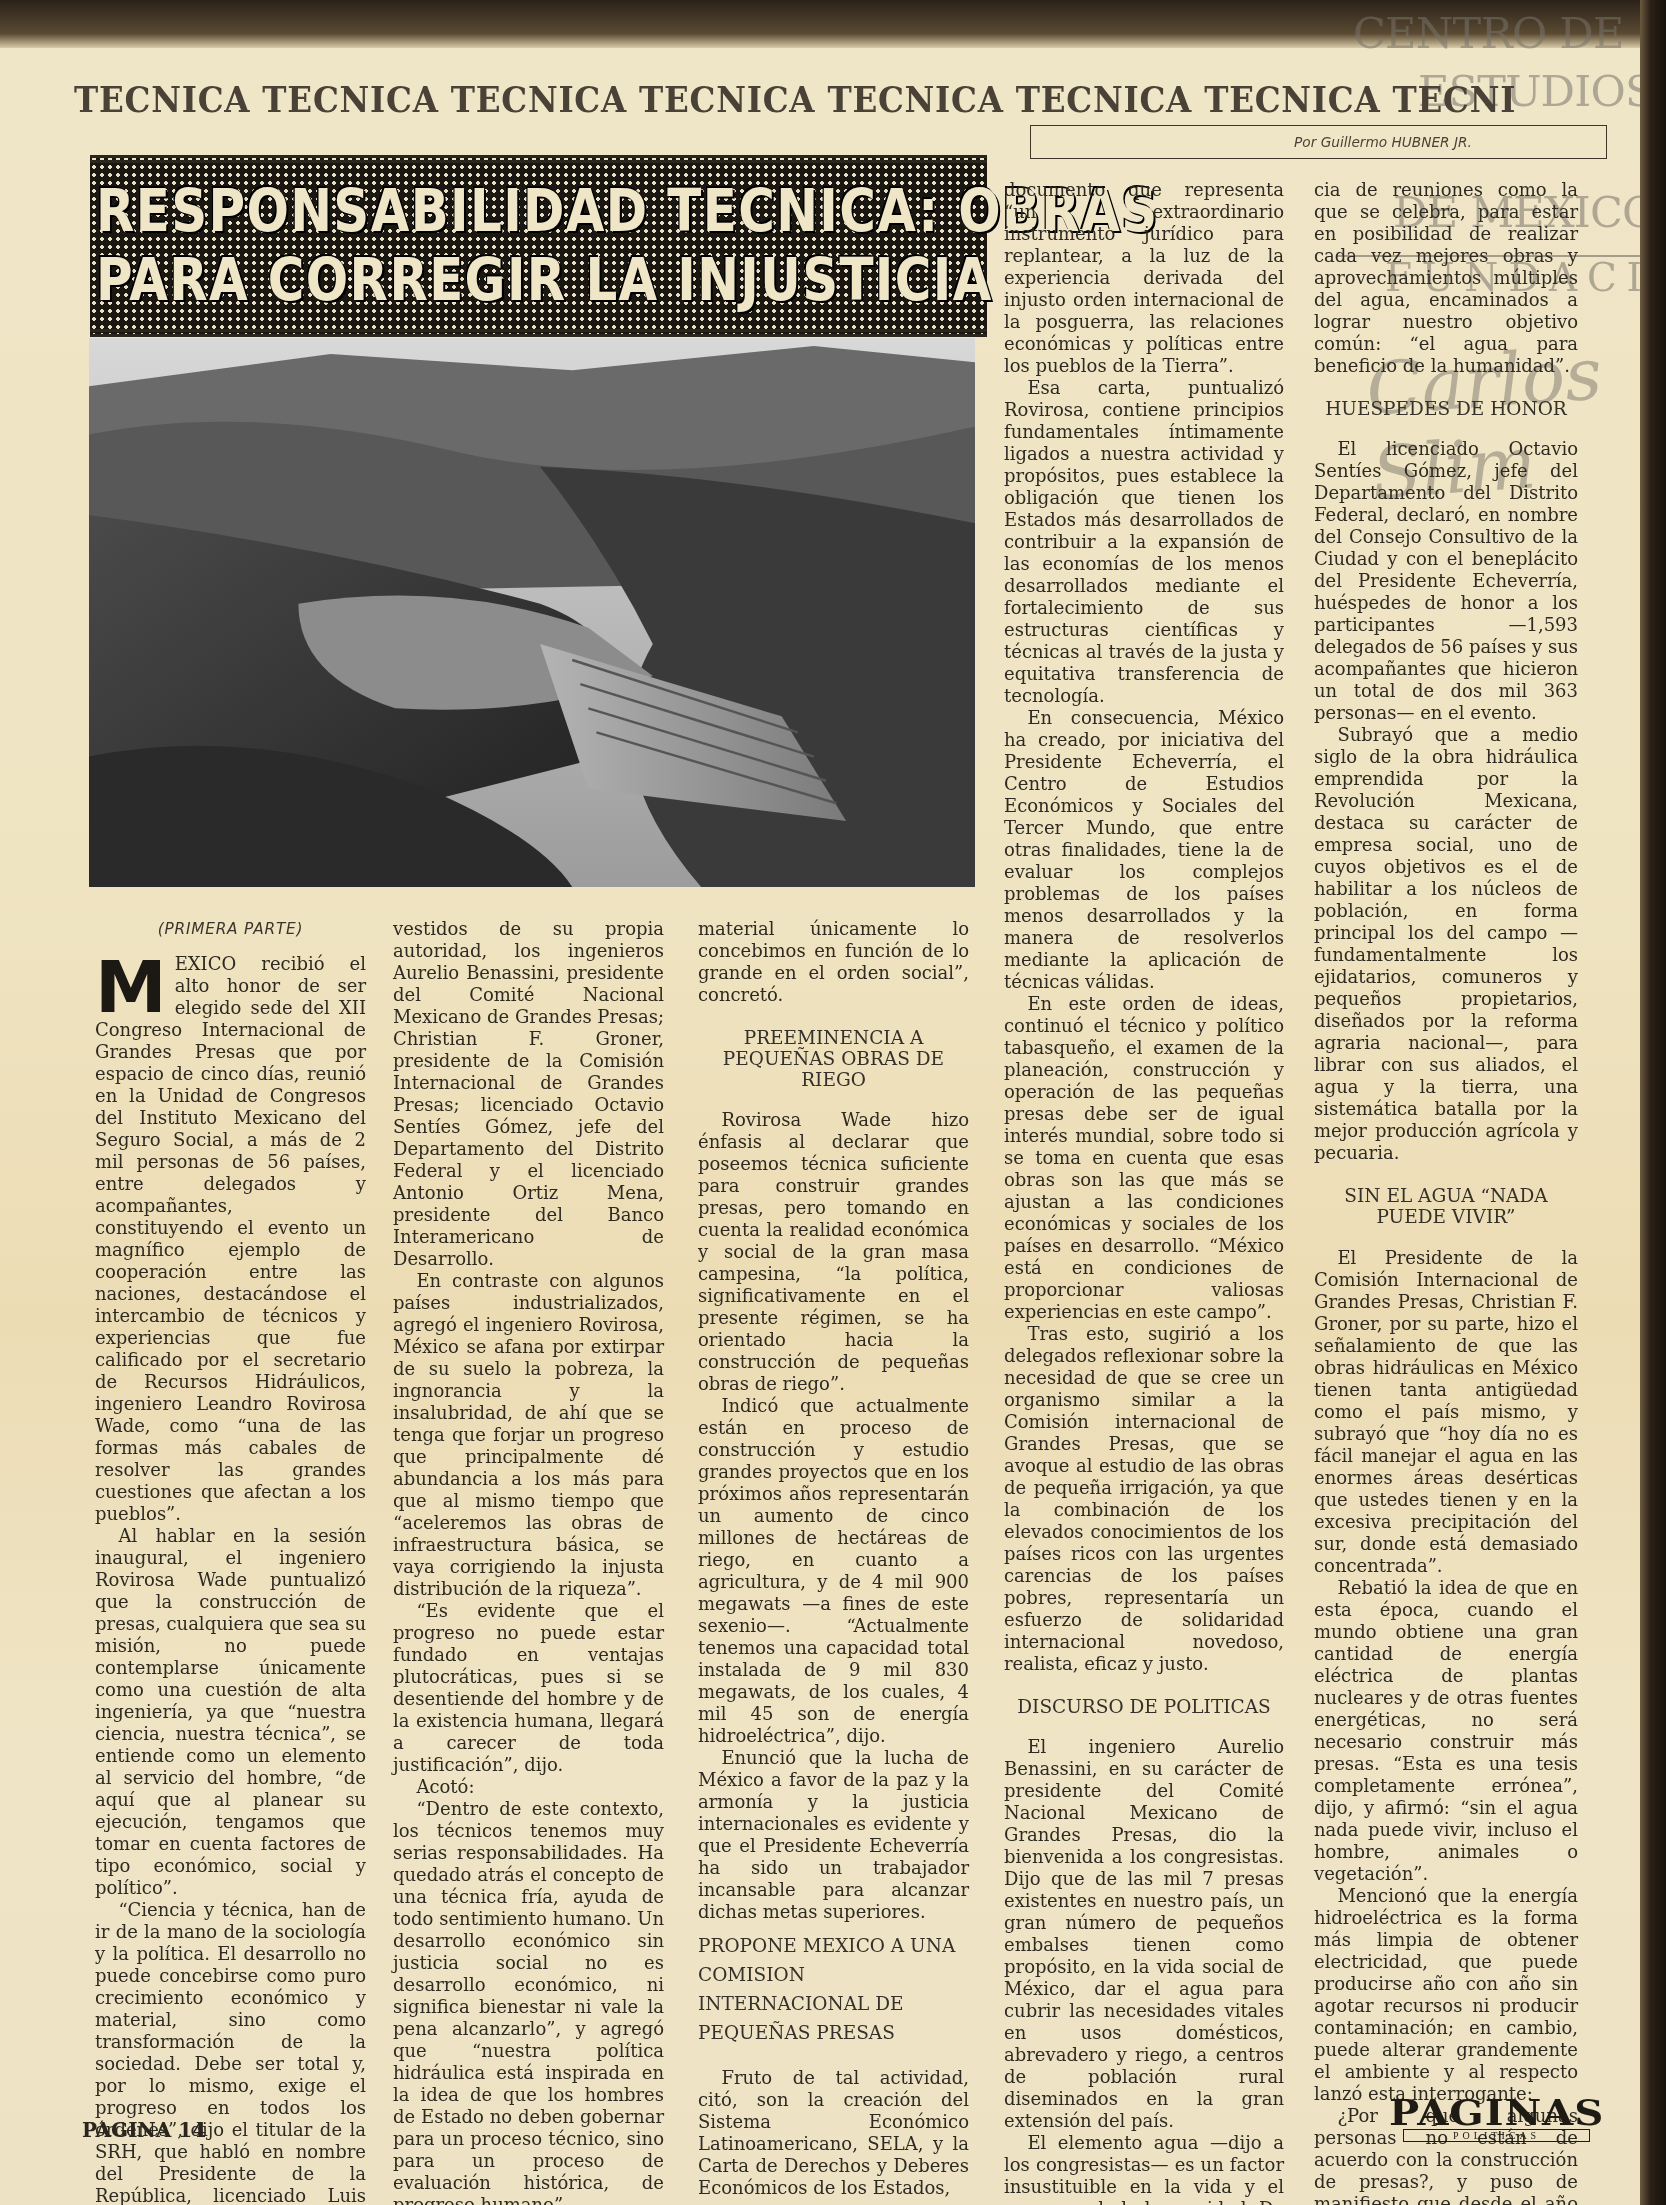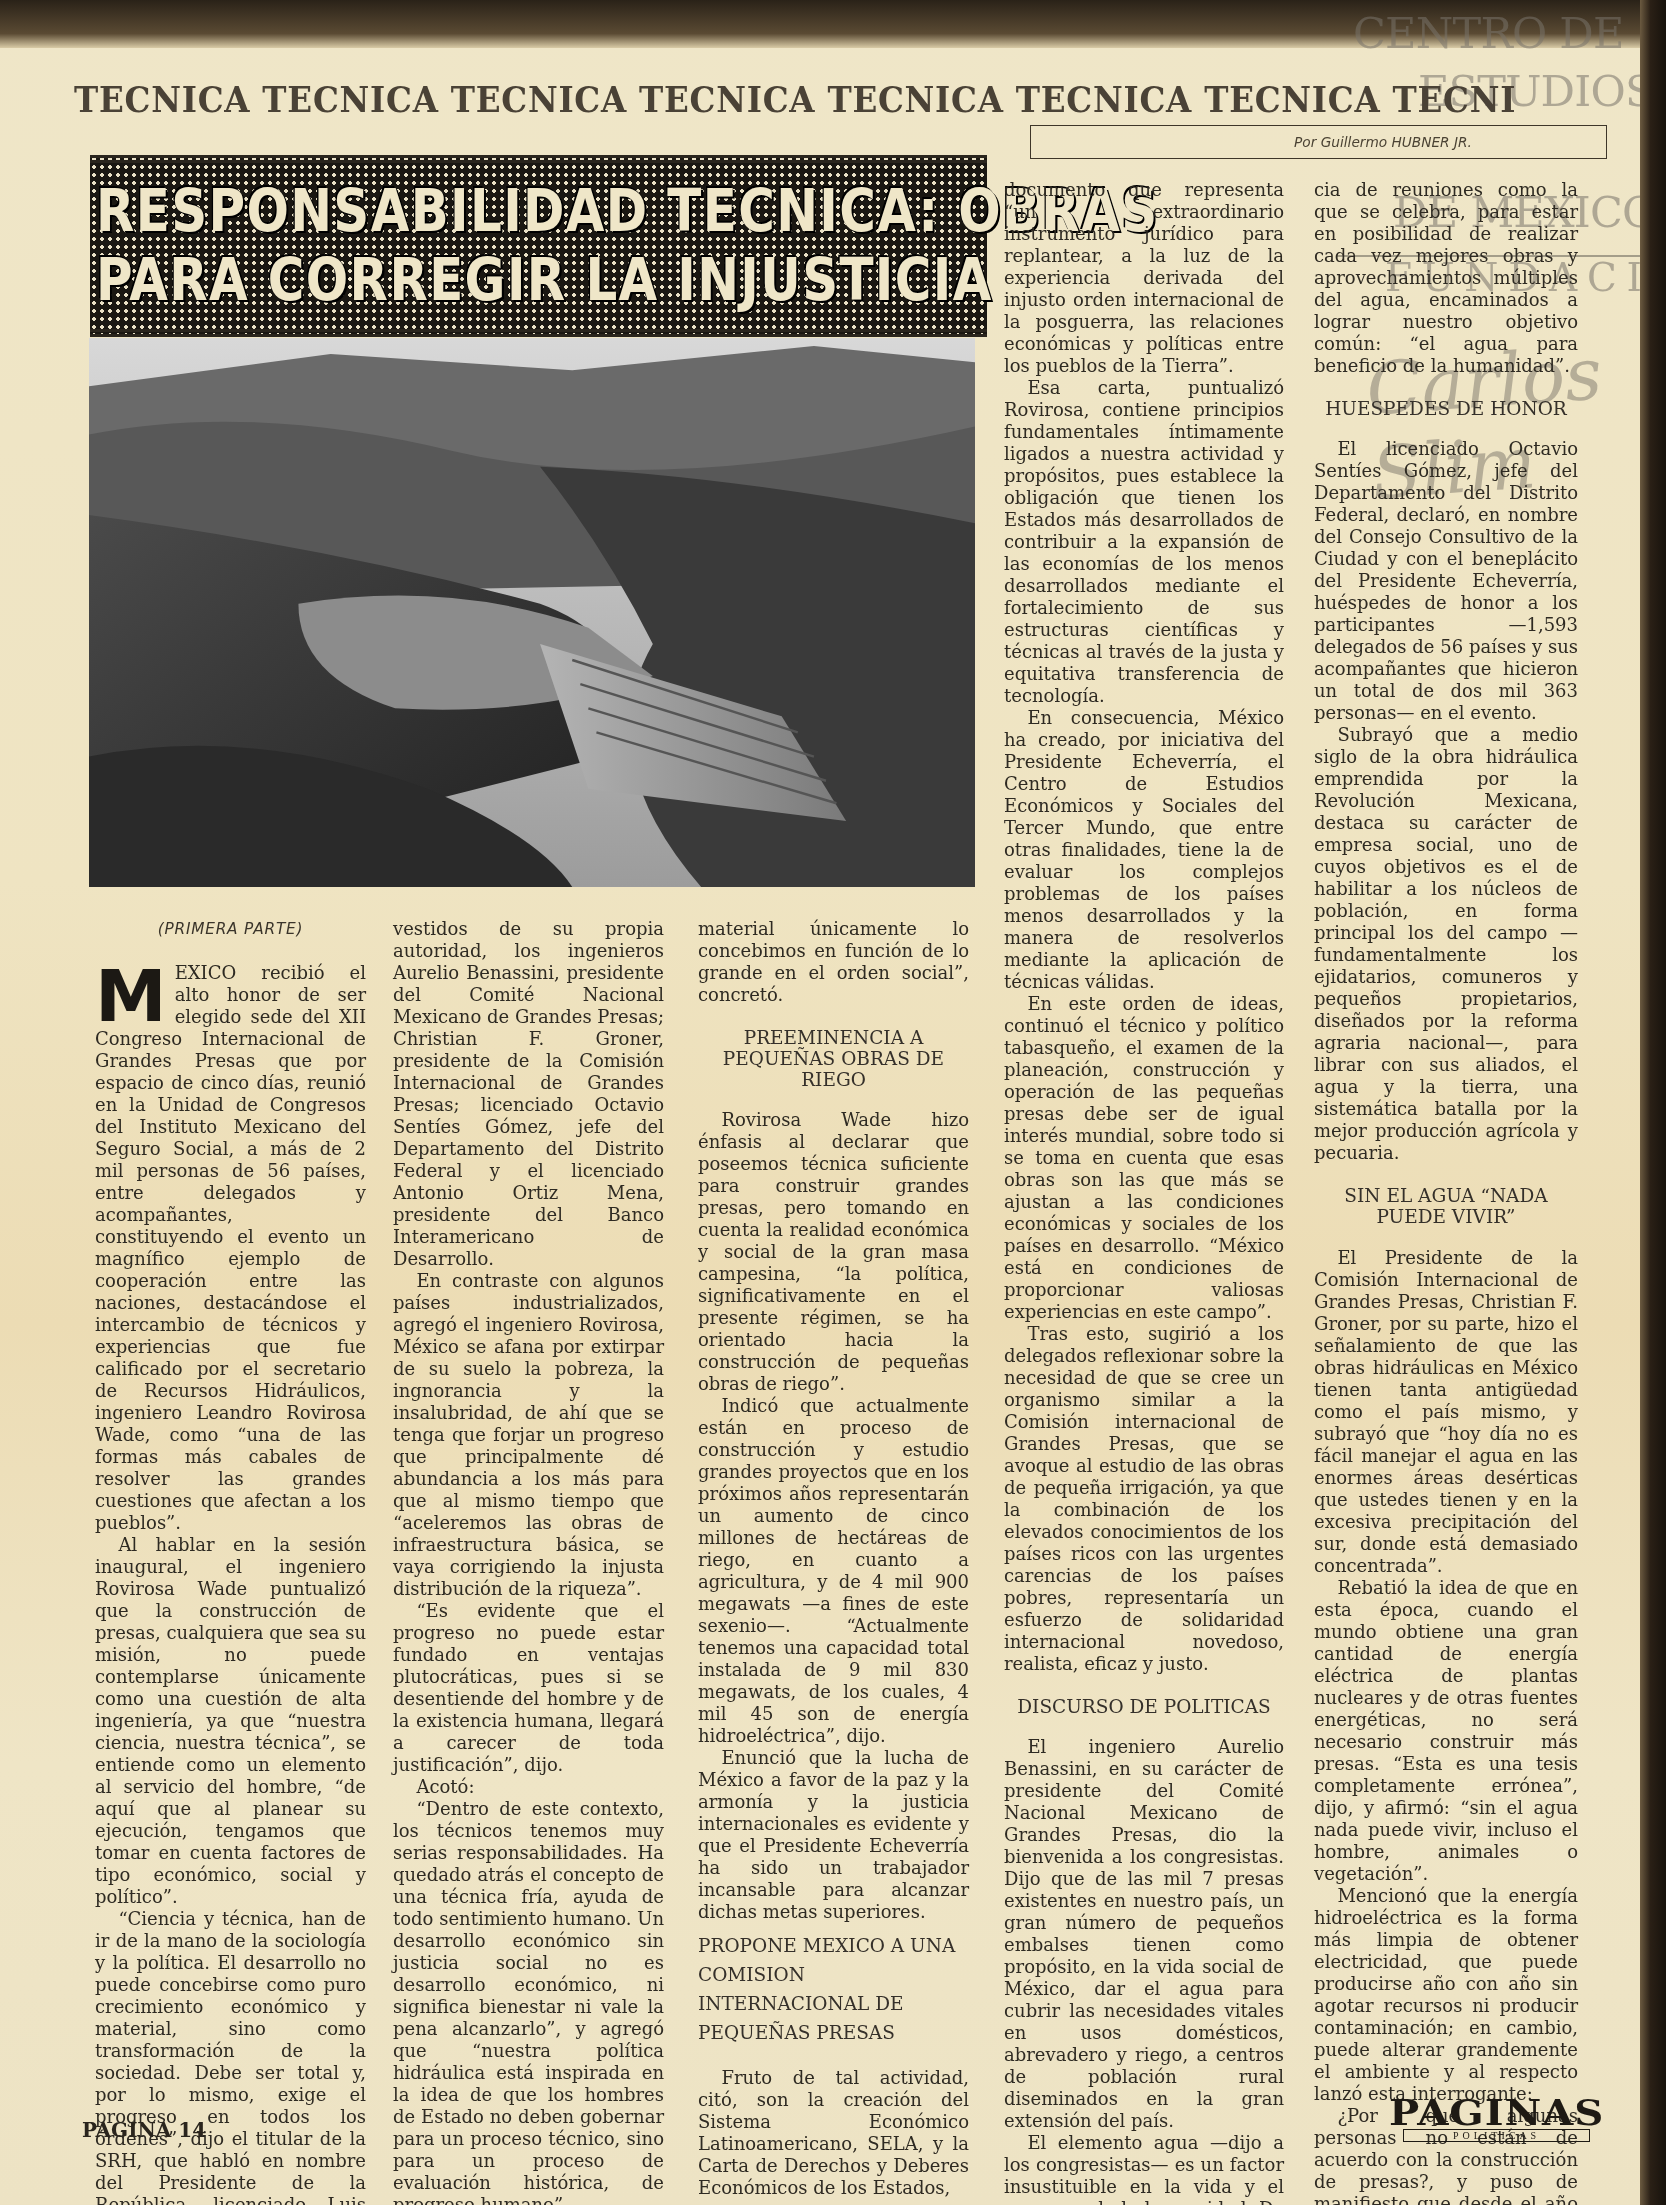--- a/index.html
+++ b/index.html
@@ -47,21 +47,21 @@
       linear-gradient(160deg, #3a3a36 0%, #5a5a56 20%, #8a8a86 45%, #4a4a46 70%, #2a2a28 100%);
     filter: grayscale(1);
     overflow:hidden;
   }
   .photo svg { width:100%; height:100%; display:block; }
   .col { position:absolute; font-size: 18px; line-height: 22px; color:#2e2a22; text-align: justify; }
   .col p { margin:0; text-indent: 1.3em; }
   .col p.noindent { text-indent: 0; }
   .col h3 { font-weight: normal; font-size: 18.5px; text-align:center; margin: 21px 0 19.3px; line-height: 21px; color:#35302a; }
   .col h3.left { text-align:left; line-height: 29px; margin-top: 8px; }
-  .parte { font-family: "DejaVu Sans", sans-serif; font-style: italic; font-size: 15.3px; text-align:center; margin: 0 0 22px; letter-spacing:0.8px; color:#3a342a; }
+  .parte { font-family: "DejaVu Sans", sans-serif; font-style: italic; font-size: 15.3px; text-align:center; margin: 0 0 13px; letter-spacing:0.8px; color:#3a342a; }
   .dropcap { float:left; font-family:"DejaVu Sans", sans-serif; font-weight:bold; font-size: 72px; line-height: 58px; margin: 4.8px 8px 0 0; color:#1c1914; }
   .c1 { left:95px; top:918px; width:271px; }
   .c2 { left:393px; top:918px; width:271px; }
   .c3 { left:698px; top:918px; width:271px; }
   .c4 { left:1004px; top:179px; width:280px; }
   .c5 { left:1314px; top:179px; width:264px; }
   .pagina { position:absolute; left:82px; top:2118px; font-weight:bold; font-size: 20px; color:#2a251d; }
   .logo { position:absolute; left:1403px; top:2097px; text-align:center; color:#1e1a14; }
   .logo .big { font-family:"DejaVu Serif", serif; font-weight:bold; font-size: 35px; letter-spacing: 0.8px; line-height: 32px; transform: scaleX(1.15); }
   .logo .small { font-family:Liberation Serif, serif; font-size: 10px; letter-spacing: 4px; border:1.6px solid #1e1a14; padding: 0 3.2px; line-height: 11.3px; }

